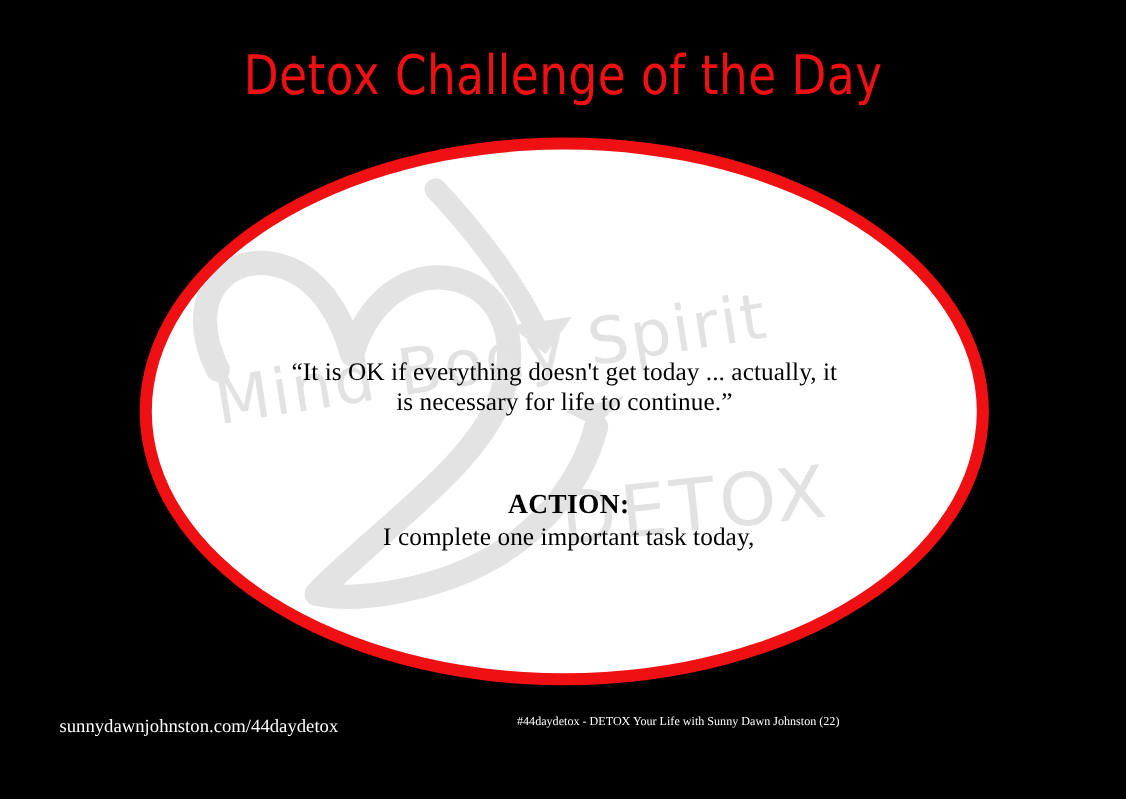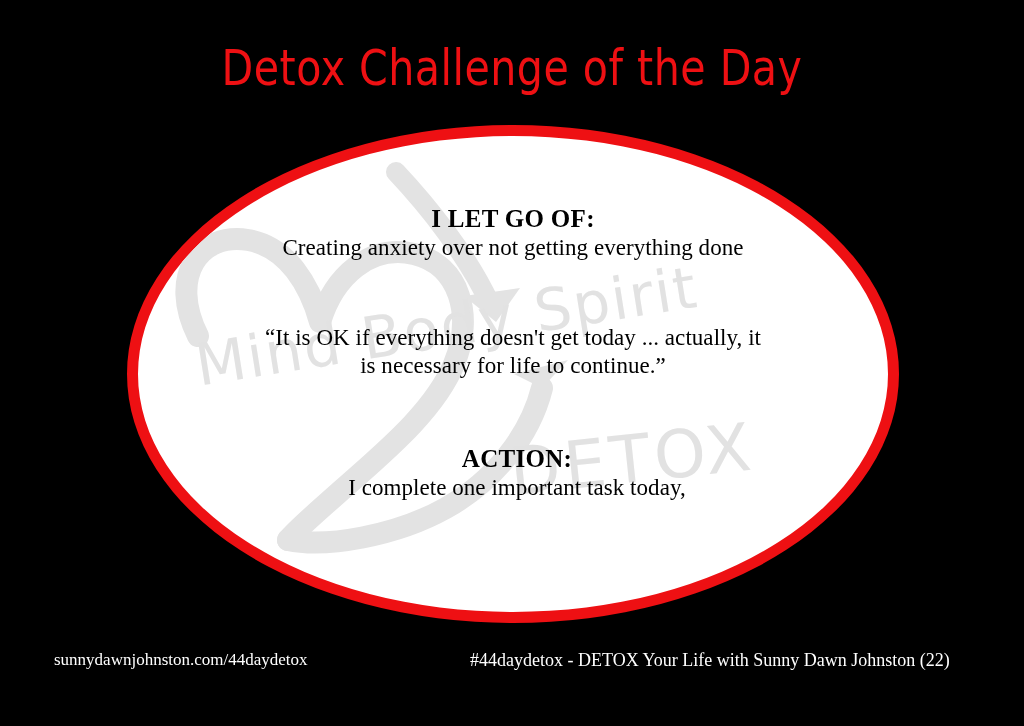--- a/index.html
+++ b/index.html
@@ -137,21 +137,21 @@
     position: absolute;
     left: 54px;
     top: 0;
     font-size: 17px;
     white-space: nowrap;
   }
   #footer-right {
     position: absolute;
     left: 470px;
     top: 0;
-    font-size: 18px;
+    font-size: 11px;
     white-space: nowrap;
   }
 </style>
 </head>
 <body>
 
 <div id="card">
 
   <div id="title">Detox Challenge of the Day</div>
 
@@ -175,24 +175,20 @@
           <g fill="#e3e3e3">
             <polygon points="358 186, 326 160, 382 152"></polygon>
           </g>
         </svg>
         <span class="wm-text" id="wm-mindbodyspirit">Mind Body Spirit</span>
         <span class="wm-text" id="wm-detox">DETOX</span>
       </div>
 
       <div id="content">
 
-        <div class="block" id="block-letgo">
-          <div class="heading">I LET GO OF:</div>
-          <div class="body-line">Creating anxiety over not getting everything done</div>
-        </div>
 
         <div class="block" id="block-affirm">
           <div class="body-line"><span>“It is </span><b>OK</b><span> if everything doesn't get today ... actually, it</span></div>
           <div class="body-line">is necessary for life to continue.”</div>
         </div>
 
         <div class="block" id="block-action">
           <div class="heading">ACTION:</div>
           <div class="body-line">I complete one important task today,</div>
         </div>

